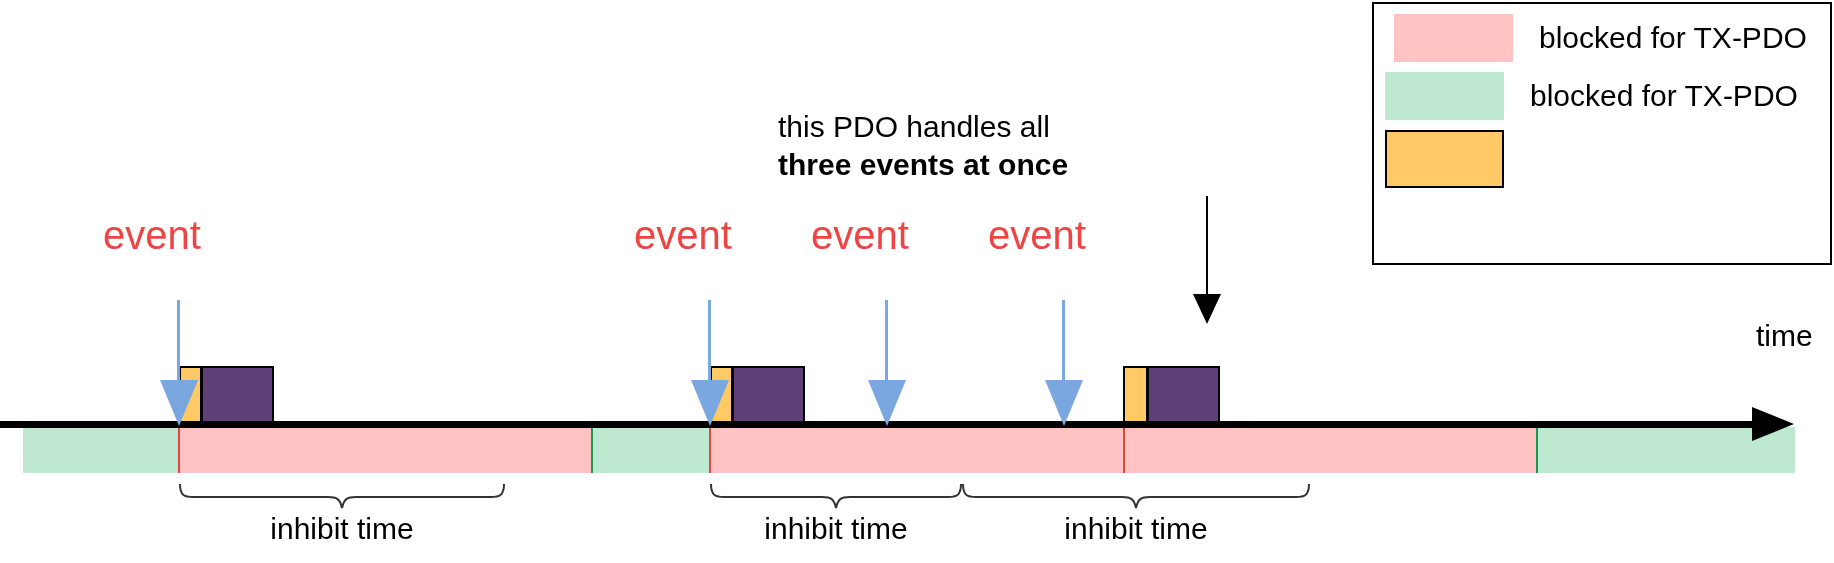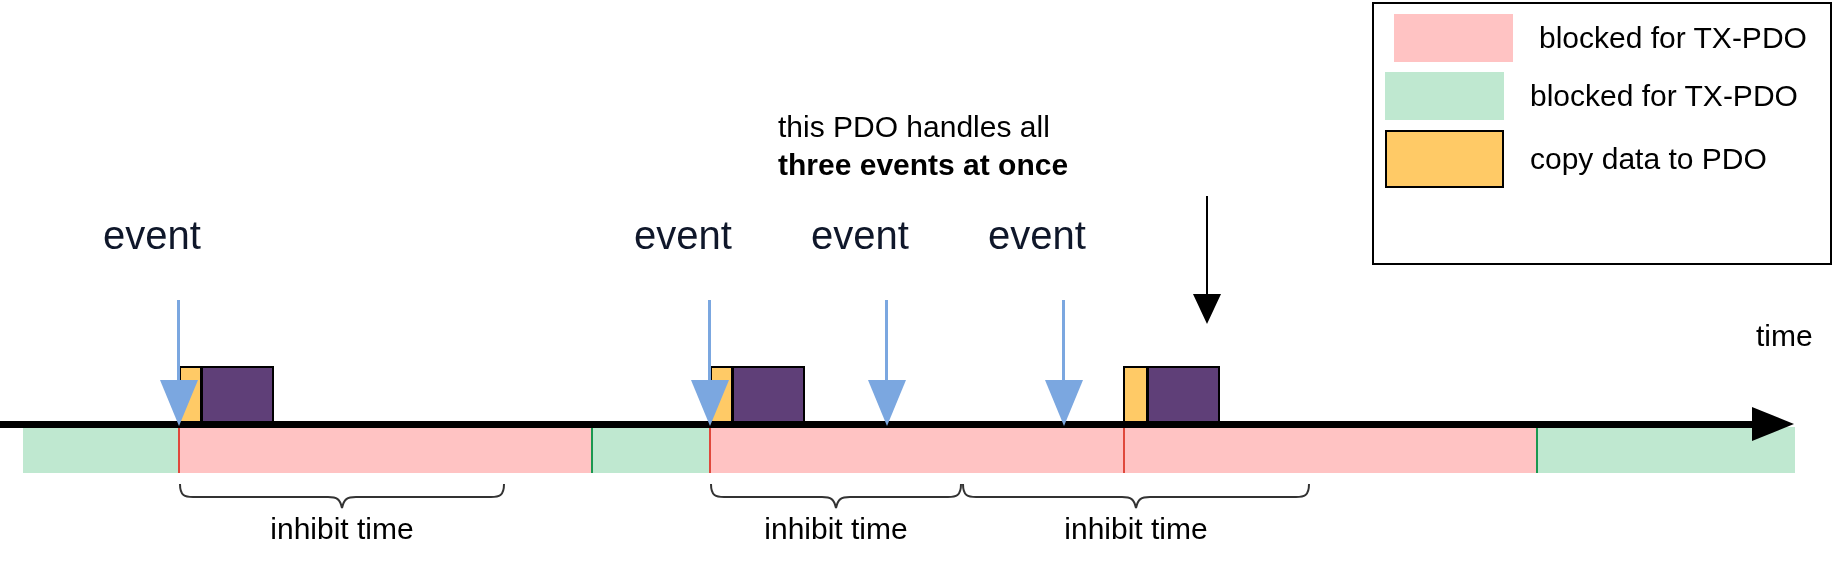--- a/index.html
+++ b/index.html
@@ -57,21 +57,21 @@
     box-sizing: border-box;
     border: 2px solid #000000;
   }
   .pdo-copy   { background: #ffca66; }
   .pdo-tx     { background: #5f3f78; }
 
   
   .event-label {
     position: absolute;
     font-size: 40px;
-    color: #0f172a;
+    color: #ef4444;
     white-space: nowrap;
   }
   .event-stem {
     position: absolute;
     width: 3px;
     background: #7ba7e0;
   }
   .event-head {
     position: absolute;
     width: 0; height: 0;
@@ -221,19 +221,18 @@
       <span class="legend-text">blocked for TX-PDO</span>
     </div>
 
     <div class="legend-row" style="left:11px; top:68px;">
       <span class="legend-swatch" style="background:#bfe8d0;"></span>
       <span class="legend-text">blocked for TX-PDO</span>
     </div>
 
     <div class="legend-row" style="left:11px; top:126px;">
       <span class="legend-swatch bordered" style="background:#ffca66; height:58px;"></span>
-      <span class="legend-text">copy data to PDO</span>
     </div>
 
 
   </div>
 
 </div>
 
 </body></html>

